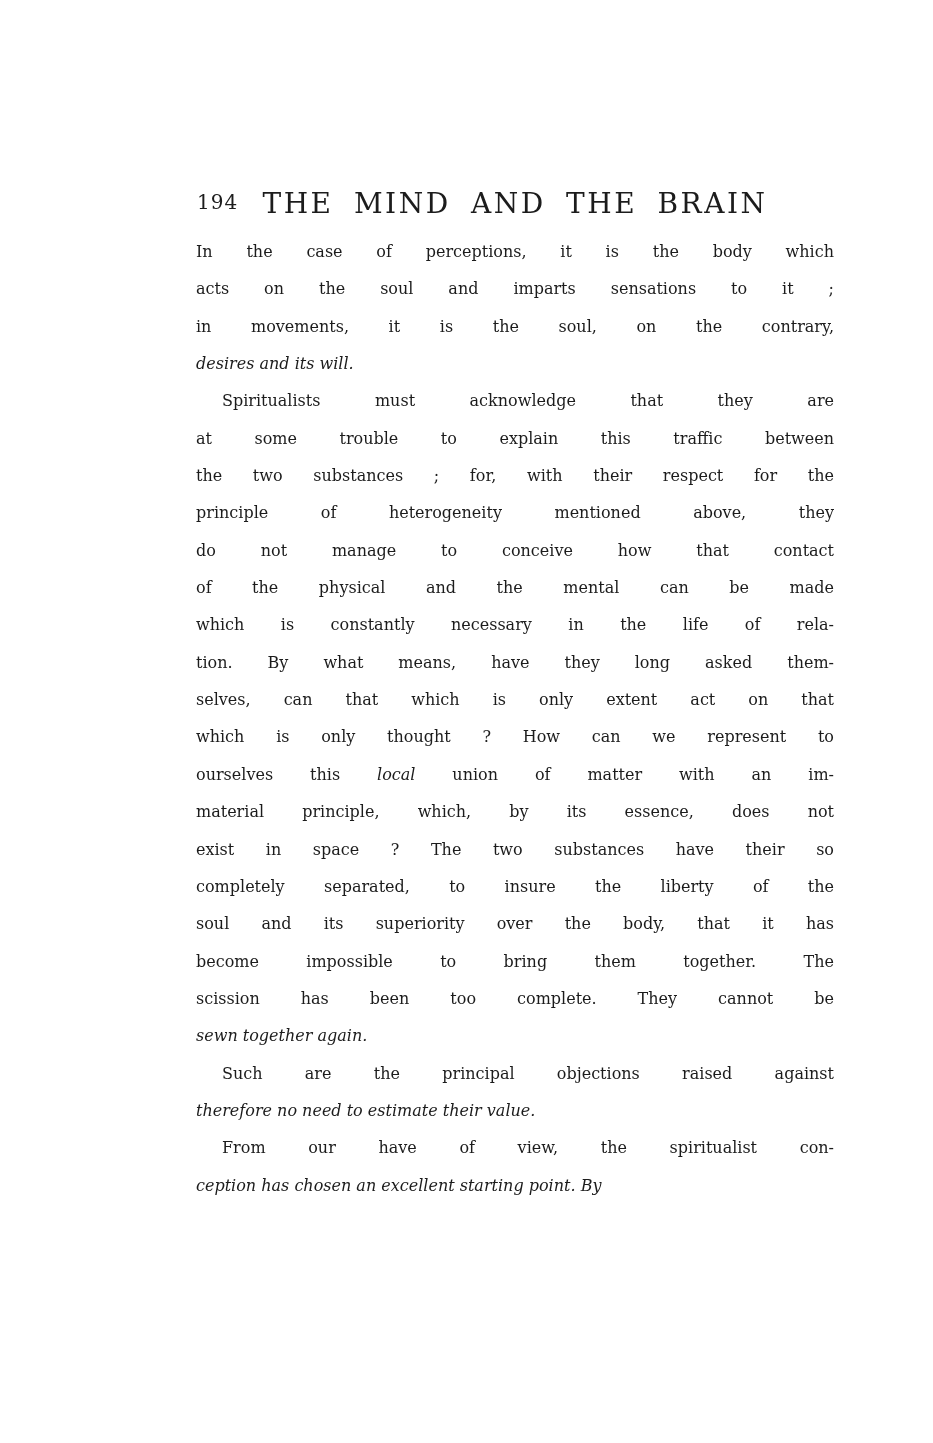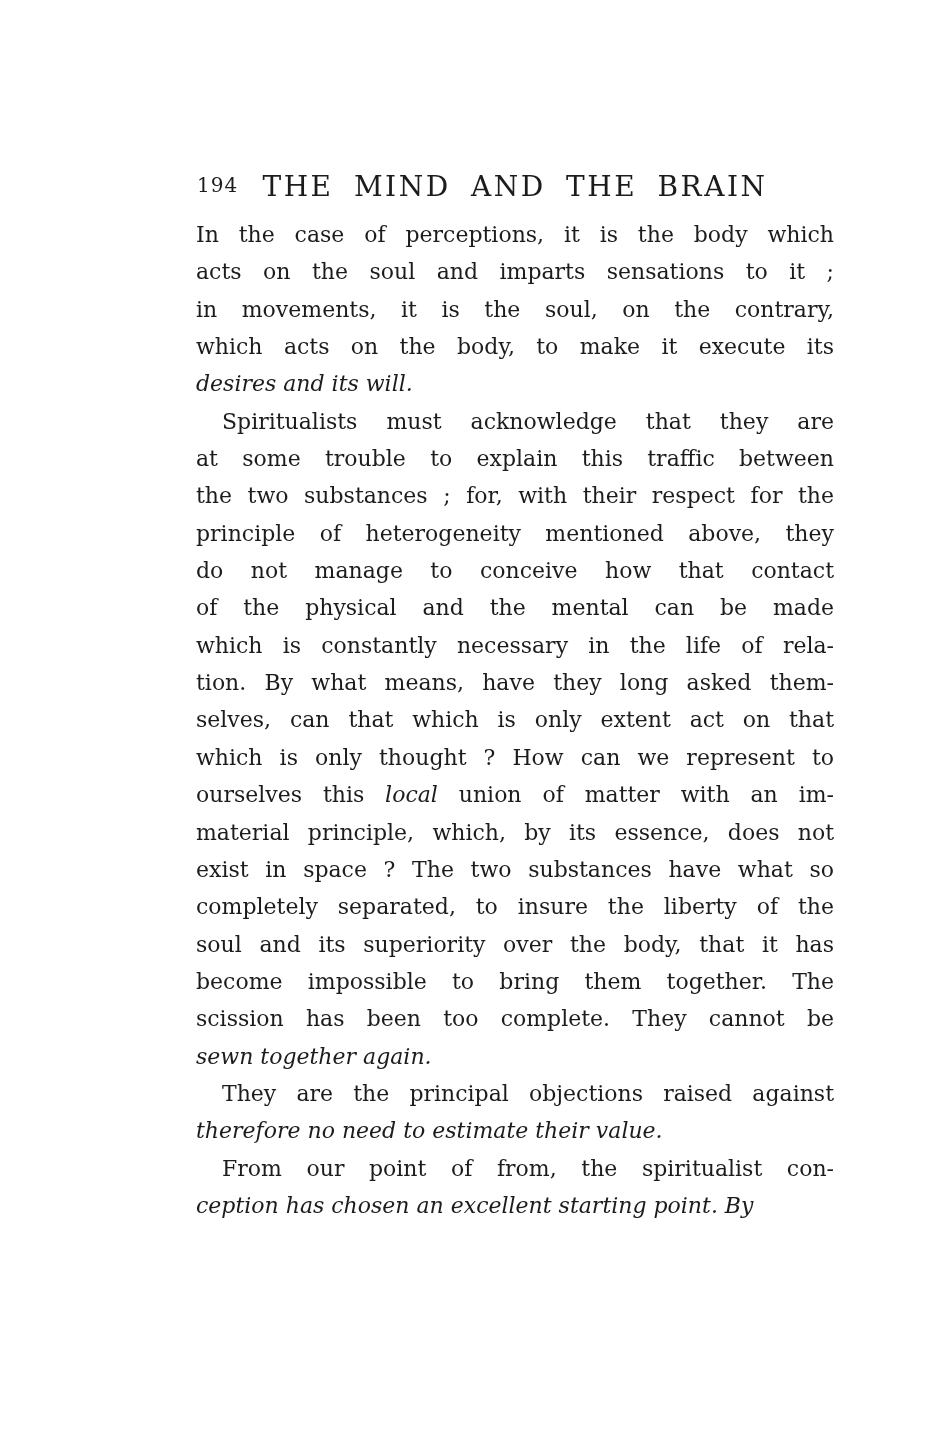--- a/index.html
+++ b/index.html
@@ -11,21 +11,21 @@
     width: 933px;
     height: 1443px;
     position: relative;
     font-family: "DejaVu Serif", serif;
     color: #1c1c1c;
     overflow: hidden;
   }
   .page {
     position: absolute;
     left: 196px;
-    top: 170px;
+    top: 187px;
     width: 638px;
   }
   .header-row {
     position: relative;
     height: 30px;
     margin-bottom: 16px;
   }
   .page-number {
     position: absolute;
     left: 1px;
@@ -36,21 +36,21 @@
   .running-title {
     width: 100%;
     text-align: center;
     font-size: 28px;
     letter-spacing: 2.5px;
     word-spacing: 9px;
     white-space: nowrap;
   }
   .text-block {
     width: 638px;
-    font-size: 22px;
+    font-size: 16px;
     line-height: 37.35px;
   }
   .line {
     text-align: justify;
     text-align-last: justify;
     height: 37.35px;
     overflow: visible;
   }
   .line.last {
     text-align-last: left;
@@ -67,38 +67,37 @@
 
 <div class="page">
   <div class="header-row">
     <span class="page-number">194</span>
     <div class="running-title">THE MIND AND THE BRAIN</div>
   </div>
   <div class="text-block">
       <div class="line">In the case of perceptions, it is the body which</div>
       <div class="line">acts on the soul and imparts sensations to it ;</div>
       <div class="line">in movements, it is the soul, on the contrary,</div>
-      <div class="line">which acts on the body, to make it execute its</div>
       <div class="line last">desires and its will.</div>
       <div class="line indent">Spiritualists must acknowledge that they are</div>
       <div class="line">at some trouble to explain this traffic between</div>
       <div class="line">the two substances ; for, with their respect for the</div>
       <div class="line">principle of heterogeneity mentioned above, they</div>
       <div class="line">do not manage to conceive how that contact</div>
       <div class="line">of the physical and the mental can be made</div>
       <div class="line">which is constantly necessary in the life of rela-</div>
       <div class="line">tion. By what means, have they long asked them-</div>
       <div class="line">selves, can that which is only extent act on that</div>
       <div class="line">which is only thought ? How can we represent to</div>
       <div class="line">ourselves this <i>local</i> union of matter with an im-</div>
       <div class="line">material principle, which, by its essence, does not</div>
-      <div class="line">exist in space ? The two substances have what so</div>
+      <div class="line">exist in space ? The two substances have their so</div>
       <div class="line">completely separated, to insure the liberty of the</div>
       <div class="line">soul and its superiority over the body, that it has</div>
       <div class="line">become impossible to bring them together. The</div>
       <div class="line">scission has been too complete. They cannot be</div>
       <div class="line last">sewn together again.</div>
-      <div class="line indent">They are the principal objections raised against</div>
+      <div class="line indent">Such are the principal objections raised against</div>
       <div class="line last">therefore no need to estimate their value.</div>
-      <div class="line indent">From our point of from, the spiritualist con-</div>
+      <div class="line indent">From our have of view, the spiritualist con-</div>
       <div class="line last">ception has chosen an excellent starting point. By</div>
     </div>
 </div>
 
 </body></html>

